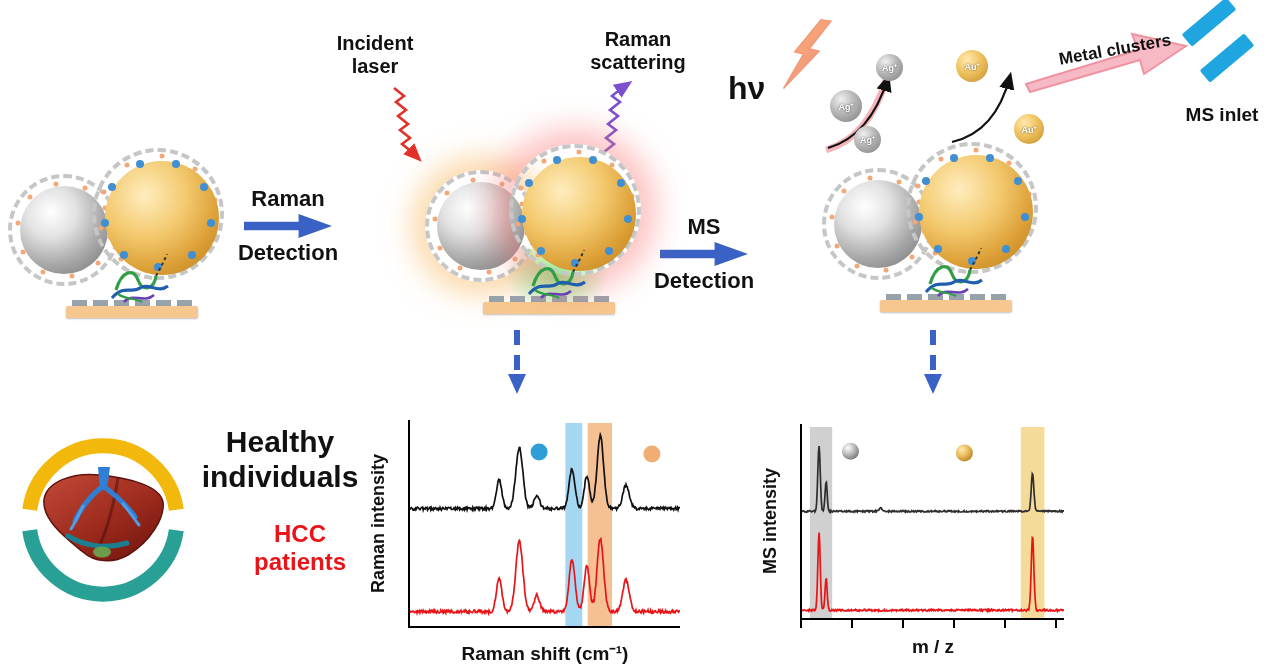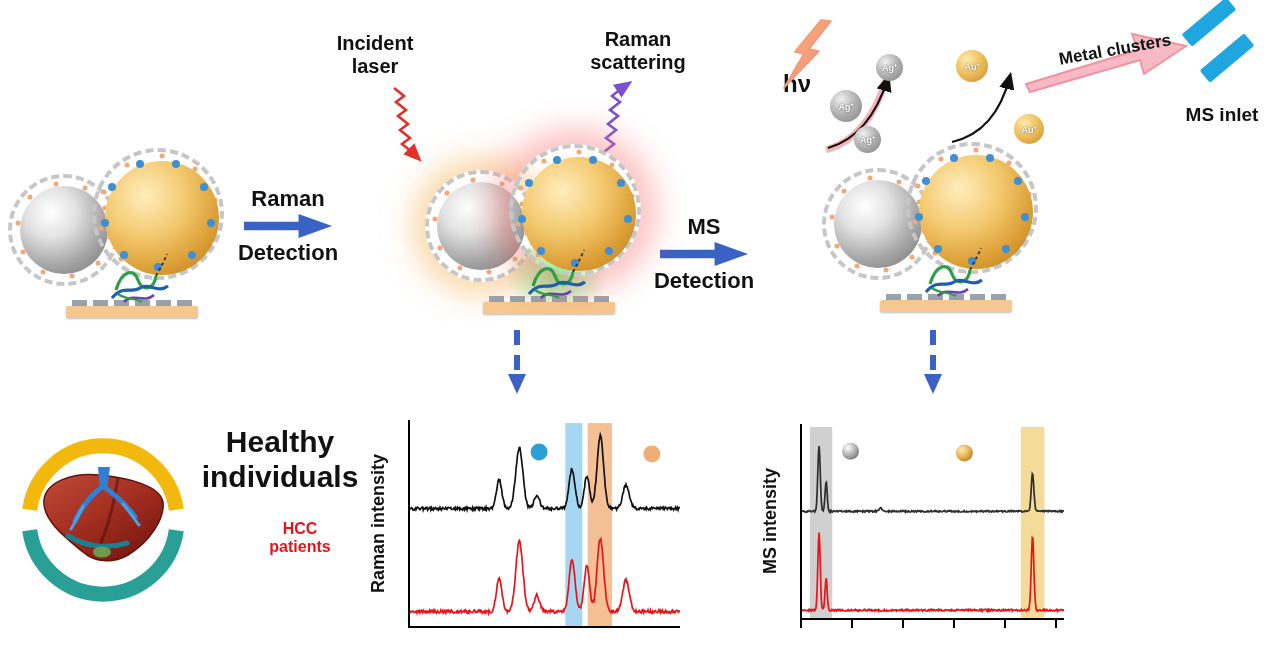--- a/index.html
+++ b/index.html
@@ -254,21 +254,21 @@
   <path d="M20,52 C28,42 40,54 50,45" stroke="#6a3fb5" fill="none" stroke-width="2.6"></path>
   <path d="M14,44 C22,50 32,48 38,52" stroke="#2f9e44" fill="none" stroke-width="2.2"></path>
 </svg>
     </div>
   <div class="substrate">
     <div class="pads"></div>
     <div class="base"></div>
   </div>
 </div>
 
-<div class="abs lbl" style="left:783px;top:70px;font-size:24px">hν</div>
+<div class="abs lbl" style="left:728px;top:70px;font-size:32px">hν</div>
 <svg class="abs" style="left:786px;top:18px;transform:rotate(8deg)" width="48" height="80">
   <defs>
       <linearGradient id="boltGrad" x1="0" y1="0" x2="1" y2="1">
     <stop offset="0" stop-color="#f8b26a"></stop>
         <stop offset="1" stop-color="#f38a8a"></stop>
       </linearGradient>
     </defs>
   <polygon points="30,0 8,36 17,37 2,74 32,32 22,31 40,0" fill="url(#boltGrad)" stroke="#ef9a7a" stroke-width="1.5"></polygon>
 </svg>
 
@@ -335,39 +335,41 @@
     <path d="M65,20 C79,30 90,41 97,51" stroke="#2f7fd6" stroke-width="5" fill="none" stroke-linecap="round"></path>
     <path d="M45,40 C41,48 38,55 33,63" stroke="#4f9de2" stroke-width="3" fill="none" stroke-linecap="round"></path>
     <path d="M85,38 C91,45 95,51 101,59" stroke="#4f9de2" stroke-width="3" fill="none" stroke-linecap="round"></path>
     <path d="M30,70 C48,81 70,83 89,77" stroke="#1c7f8f" stroke-width="5" fill="none" stroke-linecap="round"></path>
     <ellipse cx="64" cy="86" rx="9" ry="5.5" fill="#6aa84f" opacity="0.9"></ellipse>
   </g>
 </svg>
 
 <div class="abs lbl" style="left:195px;top:425px;width:170px;font-size:30px">Healthy
 individuals</div>
-<div class="abs lbl red" style="left:225px;top:520px;width:150px;font-size:16px">HCC
+<div class="abs lbl red" style="left:225px;top:520px;width:150px;font-size:24px">HCC
 patients</div>
 
 <div class="chart" style="left:408px;top:420px;width:270px;height:206px">
   <svg class="plot" viewBox="0 0 270 206" preserveAspectRatio="none">
       <rect x="155.3" y="3" width="17.0" height="203" fill="#8fcdf0" opacity="0.8"></rect>
       <rect x="177.7" y="3" width="24.3" height="203" fill="#f2b279" opacity="0.8"></rect>
       <polyline points="0.0,89.7 0.6,88.5 1.3,87.7 1.9,88.2 2.5,88.6 3.1,90.1 3.8,90.1 4.4,89.1 5.0,90.0 5.7,88.2 6.3,89.1 6.9,87.6 7.5,87.1 8.2,87.7 8.8,88.2 9.4,89.4 10.0,89.7 10.7,88.5 11.3,87.8 11.9,87.3 12.6,87.1 13.2,90.0 13.8,88.3 14.4,88.7 15.1,89.1 15.7,87.6 16.3,88.1 17.0,87.4 17.6,90.1 18.2,89.2 18.8,88.5 19.5,87.4 20.1,87.2 20.7,89.7 21.3,87.7 22.0,89.6 22.6,88.8 23.2,89.9 23.9,88.0 24.5,88.9 25.1,88.3 25.7,87.6 26.4,88.8 27.0,89.6 27.6,88.6 28.3,89.8 28.9,87.5 29.5,90.1 30.1,87.5 30.8,89.1 31.4,90.1 32.0,88.8 32.7,87.4 33.3,87.8 33.9,88.7 34.5,89.1 35.2,89.0 35.8,87.4 36.4,88.1 37.0,89.3 37.7,87.8 38.3,87.3 38.9,87.8 39.6,87.9 40.2,88.0 40.8,87.4 41.4,89.4 42.1,89.5 42.7,89.4 43.3,88.9 44.0,87.8 44.6,89.3 45.2,90.0 45.8,87.7 46.5,89.1 47.1,89.6 47.7,87.4 48.3,88.3 49.0,87.7 49.6,89.6 50.2,88.3 50.9,89.3 51.5,89.6 52.1,89.1 52.7,90.0 53.4,88.1 54.0,87.9 54.6,89.8 55.3,87.8 55.9,88.8 56.5,87.6 57.1,90.0 57.8,87.5 58.4,88.1 59.0,87.8 59.7,87.8 60.3,88.9 60.9,88.2 61.5,88.5 62.2,89.9 62.8,87.2 63.4,88.6 64.0,90.1 64.7,88.3 65.3,89.5 65.9,87.4 66.6,87.1 67.2,87.9 67.8,87.4 68.4,89.2 69.1,87.8 69.7,89.6 70.3,87.7 71.0,87.3 71.6,88.2 72.2,87.7 72.8,89.9 73.5,88.8 74.1,89.6 74.7,88.0 75.3,89.4 76.0,87.1 76.6,89.6 77.2,87.9 77.9,87.7 78.5,88.7 79.1,89.9 79.7,88.5 80.4,88.4 81.0,87.4 81.6,87.0 82.3,88.7 82.9,86.5 83.5,85.6 84.1,83.3 84.8,80.1 85.4,76.8 86.0,73.8 86.7,70.3 87.3,66.2 87.9,62.2 88.5,59.8 89.2,60.9 89.8,59.1 90.4,63.5 91.0,66.8 91.7,69.6 92.3,75.6 92.9,77.7 93.6,79.9 94.2,83.1 94.8,86.3 95.4,85.7 96.1,87.8 96.7,88.5 97.3,87.7 98.0,88.9 98.6,89.2 99.2,87.2 99.8,86.8 100.5,86.9 101.1,84.9 101.7,81.7 102.3,81.3 103.0,77.4 103.6,71.3 104.2,66.1 104.9,61.9 105.5,56.0 106.1,47.6 106.7,43.6 107.4,35.9 108.0,32.4 108.6,30.2 109.3,27.4 109.9,27.5 110.5,31.8 111.1,36.1 111.8,41.8 112.4,47.3 113.0,52.0 113.7,59.9 114.3,66.2 114.9,70.4 115.5,77.1 116.2,80.0 116.8,81.2 117.4,84.6 118.0,87.2 118.7,85.4 119.3,85.9 119.9,87.4 120.6,86.2 121.2,86.8 121.8,85.4 122.4,86.1 123.1,84.4 123.7,80.5 124.3,79.4 125.0,78.3 125.6,77.7 126.2,76.5 126.8,75.5 127.5,76.0 128.1,76.8 128.7,78.7 129.3,78.9 130.0,80.4 130.6,84.3 131.2,86.0 131.9,85.9 132.5,86.5 133.1,86.4 133.7,89.0 134.4,88.6 135.0,88.4 135.6,88.6 136.3,87.7 136.9,88.7 137.5,87.2 138.1,88.3 138.8,87.9 139.4,90.0 140.0,90.0 140.7,88.6 141.3,89.9 141.9,87.8 142.5,88.5 143.2,88.9 143.8,89.2 144.4,89.5 145.0,89.0 145.7,88.1 146.3,87.2 146.9,87.1 147.6,89.2 148.2,88.7 148.8,89.5 149.4,89.5 150.1,88.0 150.7,87.2 151.3,88.3 152.0,87.3 152.6,88.4 153.2,86.9 153.8,86.5 154.5,88.4 155.1,86.4 155.7,85.0 156.3,82.0 157.0,80.3 157.6,74.8 158.2,71.8 158.9,65.4 159.5,60.3 160.1,56.0 160.7,53.9 161.4,48.8 162.0,49.1 162.6,51.2 163.3,53.6 163.9,57.7 164.5,62.3 165.1,66.6 165.8,71.6 166.4,75.7 167.0,77.9 167.7,83.2 168.3,85.5 168.9,86.8 169.5,86.0 170.2,87.6 170.8,86.7 171.4,85.0 172.0,83.1 172.7,79.1 173.3,75.4 173.9,70.8 174.6,67.7 175.2,60.9 175.8,58.0 176.4,57.5 177.1,56.7 177.7,58.4 178.3,60.3 179.0,64.1 179.6,70.4 180.2,72.7 180.8,77.1 181.5,80.2 182.1,81.7 182.7,80.6 183.3,78.9 184.0,77.8 184.6,72.9 185.2,66.2 185.9,61.6 186.5,53.1 187.1,45.8 187.7,35.9 188.4,28.0 189.0,21.3 189.6,18.7 190.3,14.8 190.9,16.5 191.5,19.5 192.1,25.3 192.8,35.2 193.4,42.7 194.0,50.4 194.7,58.3 195.3,67.0 195.9,71.5 196.5,75.9 197.2,81.6 197.8,84.2 198.4,85.3 199.0,87.3 199.7,87.3 200.3,86.5 200.9,88.7 201.6,87.8 202.2,89.3 202.8,87.9 203.4,88.1 204.1,88.2 204.7,88.0 205.3,87.3 206.0,88.3 206.6,89.7 207.2,87.5 207.8,87.8 208.5,86.4 209.1,85.1 209.7,85.6 210.3,84.9 211.0,83.0 211.6,80.6 212.2,76.4 212.9,73.3 213.5,72.3 214.1,68.0 214.7,66.0 215.4,66.6 216.0,64.3 216.6,66.2 217.3,66.7 217.9,69.8 218.5,70.6 219.1,73.6 219.8,77.7 220.4,79.2 221.0,81.0 221.7,83.1 222.3,85.8 222.9,84.8 223.5,86.9 224.2,86.7 224.8,87.9 225.4,87.1 226.0,87.9 226.7,89.9 227.3,89.7 227.9,89.5 228.6,88.6 229.2,89.4 229.8,88.1 230.4,87.5 231.1,88.1 231.7,88.8 232.3,88.2 233.0,87.9 233.6,88.0 234.2,89.5 234.8,88.7 235.5,87.9 236.1,89.4 236.7,87.5 237.3,88.7 238.0,88.9 238.6,89.9 239.2,89.2 239.9,88.4 240.5,89.8 241.1,88.6 241.7,87.4 242.4,88.4 243.0,87.4 243.6,87.6 244.3,88.2 244.9,88.3 245.5,88.3 246.1,88.8 246.8,87.3 247.4,87.3 248.0,88.9 248.7,87.8 249.3,88.7 249.9,89.3 250.5,87.3 251.2,88.2 251.8,87.5 252.4,87.3 253.0,88.8 253.7,87.3 254.3,89.2 254.9,87.7 255.6,87.1 256.2,88.5 256.8,88.3 257.4,89.3 258.1,87.7 258.7,87.7 259.3,88.3 260.0,87.6 260.6,89.0 261.2,87.8 261.8,89.2 262.5,88.4 263.1,88.5 263.7,89.9 264.3,88.7 265.0,88.1 265.6,87.1 266.2,89.8 266.9,89.4 267.5,87.6 268.1,89.8 268.7,87.6 269.4,87.7 270.0,87.7" fill="none" stroke="#111111" stroke-width="1.7"></polyline>
       <polyline points="0.0,193.0 0.6,191.5 1.3,192.0 1.9,191.7 2.5,191.1 3.1,191.1 3.8,191.9 4.4,192.6 5.0,192.3 5.7,191.4 6.3,191.1 6.9,192.9 7.5,190.0 8.2,192.3 8.8,192.1 9.4,190.9 10.0,193.0 10.7,191.3 11.3,190.2 11.9,191.0 12.6,192.4 13.2,190.5 13.8,191.9 14.4,192.2 15.1,191.1 15.7,192.4 16.3,192.9 17.0,191.1 17.6,191.4 18.2,192.5 18.8,191.7 19.5,190.4 20.1,192.7 20.7,192.2 21.3,190.2 22.0,190.0 22.6,191.9 23.2,192.4 23.9,190.4 24.5,193.0 25.1,190.8 25.7,192.1 26.4,193.0 27.0,191.4 27.6,190.7 28.3,192.6 28.9,192.7 29.5,193.0 30.1,192.2 30.8,190.2 31.4,191.7 32.0,192.0 32.7,190.7 33.3,193.1 33.9,192.3 34.5,190.6 35.2,192.0 35.8,193.2 36.4,190.2 37.0,190.2 37.7,191.5 38.3,190.4 38.9,191.5 39.6,190.8 40.2,192.8 40.8,192.5 41.4,190.2 42.1,191.1 42.7,191.9 43.3,193.0 44.0,192.9 44.6,192.2 45.2,192.5 45.8,192.3 46.5,192.7 47.1,190.9 47.7,190.5 48.3,192.7 49.0,192.9 49.6,191.5 50.2,191.0 50.9,190.2 51.5,192.7 52.1,191.9 52.7,191.5 53.4,191.7 54.0,190.7 54.6,191.7 55.3,190.1 55.9,191.3 56.5,190.9 57.1,193.1 57.8,193.1 58.4,191.6 59.0,193.0 59.7,190.7 60.3,191.5 60.9,191.9 61.5,192.2 62.2,192.6 62.8,192.0 63.4,191.1 64.0,190.1 64.7,190.0 65.3,192.3 65.9,191.7 66.6,192.5 67.2,192.6 67.8,191.0 68.4,190.2 69.1,191.3 69.7,190.3 70.3,191.7 71.0,190.3 71.6,190.4 72.2,193.1 72.8,192.1 73.5,192.3 74.1,191.5 74.7,192.8 75.3,191.1 76.0,192.6 76.6,191.0 77.2,190.9 77.9,191.3 78.5,193.2 79.1,190.4 79.7,191.6 80.4,192.9 81.0,192.6 81.6,192.5 82.3,191.7 82.9,189.9 83.5,188.3 84.1,185.7 84.8,180.8 85.4,179.4 86.0,175.0 86.7,170.0 87.3,163.8 87.9,161.7 88.5,159.0 89.2,157.9 89.8,159.4 90.4,161.2 91.0,165.3 91.7,169.6 92.3,176.0 92.9,177.6 93.6,181.8 94.2,186.3 94.8,188.0 95.4,189.7 96.1,189.6 96.7,190.1 97.3,192.4 98.0,190.5 98.6,191.1 99.2,191.3 99.8,190.6 100.5,188.2 101.1,186.2 101.7,185.7 102.3,181.8 103.0,176.6 103.6,174.1 104.2,167.6 104.9,162.0 105.5,153.0 106.1,145.3 106.7,137.5 107.4,132.6 108.0,125.0 108.6,122.3 109.3,120.3 109.9,121.2 110.5,126.8 111.1,130.8 111.8,136.2 112.4,143.2 113.0,152.4 113.7,158.1 114.3,164.4 114.9,172.6 115.5,177.6 116.2,180.9 116.8,184.9 117.4,186.4 118.0,186.8 118.7,189.9 119.3,189.3 119.9,191.2 120.6,189.4 121.2,189.1 121.8,188.3 122.4,186.7 123.1,184.3 123.7,183.3 124.3,182.6 125.0,178.3 125.6,177.1 126.2,175.0 126.8,173.8 127.5,176.0 128.1,178.0 128.7,179.9 129.3,181.9 130.0,182.4 130.6,184.1 131.2,187.8 131.9,187.2 132.5,188.2 133.1,190.9 133.7,189.4 134.4,191.3 135.0,190.6 135.6,192.1 136.3,190.4 136.9,190.9 137.5,192.3 138.1,191.3 138.8,190.8 139.4,191.0 140.0,192.4 140.7,190.1 141.3,191.4 141.9,190.6 142.5,191.4 143.2,190.4 143.8,191.0 144.4,193.1 145.0,192.9 145.7,192.6 146.3,191.6 146.9,192.5 147.6,191.0 148.2,190.4 148.8,191.0 149.4,191.8 150.1,191.2 150.7,190.8 151.3,190.9 152.0,192.4 152.6,191.4 153.2,190.2 153.8,191.3 154.5,188.4 155.1,188.3 155.7,186.5 156.3,184.7 157.0,180.1 157.6,174.3 158.2,170.0 158.9,162.4 159.5,154.6 160.1,149.6 160.7,143.6 161.4,140.5 162.0,140.0 162.6,141.3 163.3,144.6 163.9,150.0 164.5,154.5 165.1,161.0 165.8,169.1 166.4,173.6 167.0,179.4 167.7,183.8 168.3,184.5 168.9,187.2 169.5,187.2 170.2,186.9 170.8,187.6 171.4,183.9 172.0,182.8 172.7,176.8 173.3,170.8 173.9,166.2 174.6,159.7 175.2,154.9 175.8,148.5 176.4,145.8 177.1,146.1 177.7,147.3 178.3,152.9 179.0,157.1 179.6,164.8 180.2,169.9 180.8,175.3 181.5,180.8 182.1,182.0 182.7,182.2 183.3,180.4 184.0,181.1 184.6,176.7 185.2,169.3 185.9,164.9 186.5,154.8 187.1,146.5 187.7,138.1 188.4,130.3 189.0,123.4 189.6,120.0 190.3,119.8 190.9,118.9 191.5,125.0 192.1,128.2 192.8,137.8 193.4,144.1 194.0,154.8 194.7,162.4 195.3,167.2 195.9,174.4 196.5,180.8 197.2,182.5 197.8,186.1 198.4,187.7 199.0,188.9 199.7,191.2 200.3,191.3 200.9,192.4 201.6,191.1 202.2,192.3 202.8,190.4 203.4,190.4 204.1,192.4 204.7,192.8 205.3,192.5 206.0,190.9 206.6,189.9 207.2,191.6 207.8,189.2 208.5,190.2 209.1,188.3 209.7,185.6 210.3,185.6 211.0,181.6 211.6,178.4 212.2,175.2 212.9,170.7 213.5,169.2 214.1,164.5 214.7,161.3 215.4,159.3 216.0,158.7 216.6,162.2 217.3,161.8 217.9,164.9 218.5,169.0 219.1,172.0 219.8,175.1 220.4,178.7 221.0,180.9 221.7,184.1 222.3,188.0 222.9,188.4 223.5,189.8 224.2,191.4 224.8,191.1 225.4,192.1 226.0,190.0 226.7,192.4 227.3,192.0 227.9,192.4 228.6,191.5 229.2,190.4 229.8,191.3 230.4,192.2 231.1,193.0 231.7,191.2 232.3,190.0 233.0,191.6 233.6,193.0 234.2,190.1 234.8,190.6 235.5,191.8 236.1,191.8 236.7,191.3 237.3,191.5 238.0,189.9 238.6,192.1 239.2,192.6 239.9,192.3 240.5,190.2 241.1,192.5 241.7,193.2 242.4,191.4 243.0,193.1 243.6,192.8 244.3,191.2 244.9,190.9 245.5,190.8 246.1,192.3 246.8,192.5 247.4,192.7 248.0,191.7 248.7,190.0 249.3,191.3 249.9,190.2 250.5,192.7 251.2,191.1 251.8,191.9 252.4,190.2 253.0,191.7 253.7,193.1 254.3,193.0 254.9,191.6 255.6,190.4 256.2,192.5 256.8,191.6 257.4,191.3 258.1,192.9 258.7,192.3 259.3,191.7 260.0,192.8 260.6,193.2 261.2,192.0 261.8,190.6 262.5,190.0 263.1,193.2 263.7,191.2 264.3,191.7 265.0,192.7 265.6,191.3 266.2,190.5 266.9,190.3 267.5,191.3 268.1,191.2 268.7,192.1 269.4,190.9 270.0,190.2" fill="none" stroke="#e81418" stroke-width="1.7"></polyline>
       <circle cx="129.1" cy="31.9" r="8.5" fill="#2e9fd6"></circle>
       <circle cx="241.9" cy="34.0" r="8.5" fill="#f0ae74"></circle>
     </svg>
   <div class="ylab">Raman intensity</div>
+  <div class="xlab">Raman shift (cm⁻¹)</div>
 </div>
 
 <div class="chart" style="left:800px;top:424px;width:262px;height:194px">
   <svg class="plot" viewBox="0 0 262 194" preserveAspectRatio="none">
       <rect x="7.9" y="3" width="22.3" height="191" fill="#c4c4c4" opacity="0.8"></rect>
       <rect x="218.8" y="3" width="23.6" height="191" fill="#f3d27f" opacity="0.8"></rect>
       <polyline points="0.0,87.9 0.6,87.2 1.2,86.8 1.8,87.1 2.4,87.3 3.0,88.1 3.7,88.1 4.3,87.6 4.9,88.1 5.5,87.1 6.1,87.6 6.7,86.8 7.3,86.5 7.9,86.9 8.5,87.1 9.1,87.7 9.7,87.9 10.4,87.3 11.0,86.9 11.6,86.7 12.2,86.5 12.8,87.9 13.4,86.6 14.0,84.9 14.6,79.4 15.2,66.2 15.8,47.4 16.5,28.2 17.1,22.1 17.7,30.7 18.3,49.6 18.9,67.7 19.5,79.2 20.1,85.7 20.7,86.2 21.3,86.8 21.9,83.9 22.5,78.2 23.2,67.3 23.8,59.3 24.4,58.4 25.0,65.9 25.6,76.6 26.2,83.8 26.8,86.3 27.4,87.7 28.0,86.7 28.6,88.1 29.2,86.7 29.9,87.6 30.5,88.1 31.1,87.4 31.7,86.7 32.3,86.9 32.9,87.4 33.5,87.6 34.1,87.5 34.7,86.7 35.3,87.1 35.9,87.7 36.6,86.9 37.2,86.6 37.8,86.9 38.4,86.9 39.0,87.0 39.6,86.7 40.2,87.7 40.8,87.8 41.4,87.7 42.0,87.5 42.7,86.9 43.3,87.7 43.9,88.0 44.5,86.8 45.1,87.6 45.7,87.8 46.3,86.7 46.9,87.2 47.5,86.8 48.1,87.8 48.7,87.1 49.4,87.7 50.0,87.8 50.6,87.6 51.2,88.1 51.8,87.0 52.4,87.0 53.0,87.9 53.6,86.9 54.2,87.4 54.8,86.8 55.4,88.0 56.1,86.7 56.7,87.0 57.3,86.9 57.9,86.9 58.5,87.5 59.1,87.1 59.7,87.3 60.3,88.0 60.9,86.6 61.5,87.3 62.1,88.1 62.8,87.1 63.4,87.8 64.0,86.7 64.6,86.5 65.2,87.0 65.8,86.7 66.4,87.6 67.0,86.9 67.6,87.8 68.2,86.8 68.9,86.6 69.5,87.1 70.1,86.8 70.7,88.0 71.3,87.4 71.9,87.8 72.5,87.0 73.1,87.7 73.7,86.5 74.3,87.7 74.9,86.7 75.6,86.3 76.2,86.4 76.8,86.3 77.4,84.8 78.0,84.2 78.6,83.6 79.2,83.7 79.8,85.5 80.4,85.6 81.0,86.5 81.6,86.9 82.3,86.8 82.9,87.0 83.5,87.4 84.1,87.8 84.7,87.7 85.3,87.2 85.9,87.1 86.5,88.0 87.1,86.6 87.7,87.6 88.3,87.6 89.0,87.0 89.6,88.0 90.2,87.2 90.8,86.6 91.4,87.0 92.0,87.7 92.6,86.8 93.2,87.5 93.8,87.6 94.4,87.1 95.1,87.7 95.7,87.9 96.3,87.1 96.9,87.2 97.5,87.7 98.1,87.4 98.7,86.7 99.3,87.8 99.9,87.6 100.5,86.6 101.1,86.5 101.8,87.4 102.4,87.7 103.0,86.7 103.6,88.0 104.2,86.9 104.8,87.6 105.4,88.0 106.0,87.2 106.6,86.9 107.2,87.8 107.8,87.8 108.5,88.0 109.1,87.6 109.7,86.6 110.3,87.3 110.9,87.5 111.5,86.9 112.1,88.0 112.7,87.6 113.3,86.8 113.9,87.5 114.5,88.1 115.2,86.7 115.8,86.6 116.4,87.3 117.0,86.7 117.6,87.2 118.2,86.9 118.8,87.9 119.4,87.7 120.0,86.7 120.6,87.1 121.3,87.5 121.9,88.0 122.5,87.9 123.1,87.6 123.7,87.8 124.3,87.7 124.9,87.9 125.5,87.0 126.1,86.8 126.7,87.9 127.3,87.9 128.0,87.2 128.6,87.0 129.2,86.6 129.8,87.8 130.4,87.5 131.0,87.3 131.6,87.4 132.2,86.9 132.8,87.4 133.4,86.6 134.0,87.2 134.7,87.0 135.3,88.0 135.9,88.0 136.5,87.3 137.1,88.0 137.7,86.9 138.3,87.3 138.9,87.4 139.5,87.6 140.1,87.8 140.7,87.5 141.4,87.1 142.0,86.6 142.6,86.5 143.2,87.6 143.8,87.4 144.4,87.8 145.0,87.8 145.6,87.0 146.2,86.6 146.8,87.2 147.5,86.7 148.1,87.3 148.7,86.7 149.3,86.7 149.9,88.0 150.5,87.5 151.1,87.6 151.7,87.3 152.3,87.9 152.9,87.0 153.5,87.8 154.2,87.0 154.8,87.0 155.4,87.2 156.0,88.1 156.6,86.8 157.2,87.4 157.8,88.0 158.4,88.0 159.0,88.1 159.6,88.0 160.2,87.7 160.9,87.7 161.5,87.5 162.1,86.7 162.7,87.9 163.3,88.0 163.9,88.0 164.5,87.2 165.1,88.0 165.7,87.9 166.3,87.7 166.9,87.9 167.6,87.4 168.2,87.5 168.8,87.3 169.4,88.0 170.0,86.7 170.6,86.9 171.2,87.6 171.8,87.3 172.4,87.5 173.0,87.0 173.7,86.9 174.3,88.0 174.9,87.0 175.5,87.4 176.1,87.7 176.7,87.7 177.3,87.1 177.9,86.8 178.5,87.6 179.1,87.2 179.7,86.6 180.4,87.7 181.0,87.4 181.6,88.0 182.2,87.1 182.8,87.1 183.4,86.9 184.0,87.7 184.6,86.6 185.2,87.0 185.8,86.7 186.4,86.7 187.1,88.0 187.7,87.7 188.3,87.3 188.9,87.2 189.5,87.9 190.1,87.1 190.7,86.8 191.3,87.8 191.9,87.7 192.5,87.3 193.1,87.7 193.8,87.2 194.4,86.6 195.0,87.6 195.6,87.0 196.2,87.7 196.8,87.0 197.4,87.1 198.0,87.1 198.6,87.0 199.2,86.7 199.9,87.2 200.5,88.0 201.1,87.0 201.7,87.4 202.3,87.0 202.9,86.7 203.5,87.6 204.1,88.0 204.7,88.0 205.3,87.9 205.9,87.0 206.6,86.8 207.2,87.7 207.8,86.6 208.4,86.6 209.0,87.5 209.6,86.6 210.2,87.4 210.8,86.9 211.4,87.6 212.0,86.7 212.6,87.0 213.3,87.7 213.9,87.2 214.5,86.9 215.1,87.0 215.7,87.7 216.3,86.6 216.9,87.2 217.5,86.8 218.1,87.2 218.7,86.7 219.3,87.0 220.0,88.0 220.6,87.9 221.2,87.8 221.8,87.3 222.4,87.7 223.0,87.0 223.6,86.7 224.2,87.0 224.8,87.4 225.4,87.1 226.1,86.8 226.7,86.5 227.3,86.1 227.9,82.7 228.5,76.0 229.1,67.2 229.7,55.8 230.3,49.8 230.9,50.7 231.5,59.0 232.1,69.2 232.8,77.8 233.4,84.1 234.0,86.0 234.6,86.4 235.2,87.1 235.8,86.7 236.4,86.8 237.0,87.1 237.6,87.2 238.2,87.2 238.8,87.4 239.5,86.7 240.1,86.6 240.7,87.5 241.3,86.9 241.9,87.3 242.5,87.7 243.1,86.6 243.7,87.1 244.3,86.7 244.9,86.6 245.5,87.4 246.2,86.7 246.8,87.6 247.4,86.8 248.0,86.5 248.6,87.2 249.2,87.2 249.8,87.7 250.4,86.9 251.0,86.9 251.6,87.2 252.3,86.8 252.9,87.5 253.5,86.9 254.1,87.6 254.7,87.2 255.3,87.3 255.9,88.0 256.5,87.4 257.1,87.0 257.7,86.5 258.3,88.0 259.0,87.7 259.6,86.8 260.2,87.9 260.8,86.8 261.4,86.8 262.0,86.8" fill="none" stroke="#2e2e2e" stroke-width="1.7"></polyline>
       <polyline points="0.0,187.0 0.6,186.2 1.2,186.5 1.8,186.3 2.4,185.9 3.0,186.0 3.7,186.4 4.3,186.8 4.9,186.7 5.5,186.2 6.1,186.0 6.7,187.0 7.3,185.4 7.9,186.6 8.5,186.6 9.1,185.8 9.7,187.1 10.4,186.1 11.0,185.4 11.6,185.9 12.2,186.7 12.8,185.5 13.4,185.8 14.0,183.7 14.6,176.3 15.2,162.4 15.8,140.3 16.5,117.2 17.1,108.6 17.7,119.8 18.3,142.0 18.9,163.2 19.5,178.2 20.1,184.0 20.7,184.7 21.3,184.3 21.9,182.6 22.5,175.9 23.2,164.0 23.8,156.1 24.4,154.3 25.0,163.6 25.6,175.2 26.2,181.7 26.8,184.6 27.4,186.6 28.0,186.9 28.6,187.1 29.2,186.6 29.9,185.5 30.5,186.3 31.1,186.5 31.7,185.8 32.3,187.1 32.9,186.6 33.5,185.7 34.1,186.5 34.7,187.1 35.3,185.5 35.9,185.4 36.6,186.2 37.2,185.5 37.8,186.2 38.4,185.8 39.0,186.9 39.6,186.7 40.2,185.5 40.8,186.0 41.4,186.4 42.0,187.0 42.7,187.0 43.3,186.6 43.9,186.8 44.5,186.7 45.1,186.9 45.7,185.9 46.3,185.6 46.9,186.9 47.5,187.0 48.1,186.2 48.7,185.9 49.4,185.5 50.0,186.9 50.6,186.4 51.2,186.2 51.8,186.3 52.4,185.8 53.0,186.3 53.6,185.4 54.2,186.1 54.8,185.8 55.4,187.1 56.1,187.1 56.7,186.3 57.3,187.0 57.9,185.8 58.5,186.2 59.1,186.4 59.7,186.6 60.3,186.8 60.9,186.5 61.5,186.0 62.1,185.4 62.8,185.3 63.4,186.6 64.0,186.3 64.6,186.8 65.2,186.8 65.8,185.9 66.4,185.4 67.0,186.1 67.6,185.5 68.2,186.3 68.9,185.5 69.5,185.5 70.1,187.1 70.7,186.5 71.3,186.6 71.9,186.2 72.5,187.0 73.1,185.9 73.7,186.8 74.3,185.9 74.9,185.9 75.6,186.1 76.2,187.2 76.8,185.6 77.4,186.3 78.0,187.1 78.6,187.0 79.2,187.2 79.8,187.1 80.4,186.7 81.0,186.7 81.6,186.5 82.3,185.5 82.9,187.0 83.5,187.1 84.1,187.0 84.7,186.1 85.3,187.1 85.9,187.0 86.5,186.8 87.1,187.0 87.7,186.4 88.3,186.4 89.0,186.3 89.6,187.1 90.2,185.5 90.8,185.7 91.4,186.6 92.0,186.3 92.6,186.4 93.2,185.8 93.8,185.8 94.4,187.0 95.1,185.9 95.7,186.4 96.3,186.7 96.9,186.7 97.5,186.0 98.1,185.7 98.7,186.6 99.3,186.1 99.9,185.4 100.5,186.7 101.1,186.4 101.8,187.0 102.4,186.1 103.0,186.0 103.6,185.7 104.2,186.7 104.8,185.4 105.4,185.9 106.0,185.5 106.6,185.6 107.2,187.1 107.8,186.7 108.5,186.2 109.1,186.1 109.7,187.0 110.3,186.0 110.9,185.6 111.5,186.8 112.1,186.7 112.7,186.2 113.3,186.7 113.9,186.2 114.5,185.4 115.2,186.5 115.8,185.8 116.4,186.8 117.0,185.8 117.6,186.0 118.2,186.0 118.8,185.9 119.4,185.5 120.0,186.2 120.6,187.1 121.3,185.9 121.9,186.3 122.5,185.9 123.1,185.5 123.7,186.6 124.3,187.0 124.9,187.1 125.5,187.0 126.1,185.9 126.7,185.6 127.3,186.7 128.0,185.5 128.6,185.4 129.2,186.5 129.8,185.4 130.4,186.3 131.0,185.8 131.6,186.6 132.2,185.6 132.8,185.9 133.4,186.7 134.0,186.1 134.7,185.8 135.3,185.9 135.9,186.7 136.5,185.4 137.1,186.2 137.7,185.7 138.3,186.2 138.9,185.6 139.5,185.9 140.1,187.1 140.7,187.0 141.4,186.8 142.0,186.3 142.6,186.8 143.2,185.9 143.8,185.6 144.4,185.9 145.0,186.4 145.6,186.0 146.2,185.8 146.8,185.9 147.5,186.8 148.1,186.3 148.7,185.8 149.3,186.8 149.9,185.6 150.5,186.3 151.1,186.4 151.7,187.1 152.3,186.6 152.9,186.2 153.5,187.0 154.2,186.3 154.8,185.5 155.4,186.1 156.0,185.5 156.6,185.6 157.2,186.0 157.8,186.1 158.4,186.1 159.0,186.4 159.6,185.5 160.2,185.5 160.9,186.4 161.5,185.8 162.1,186.3 162.7,186.7 163.3,185.5 163.9,186.0 164.5,185.6 165.1,185.5 165.7,186.4 166.3,185.5 166.9,186.6 167.6,185.7 168.2,185.3 168.8,186.2 169.4,186.1 170.0,186.7 170.6,185.7 171.2,185.7 171.8,186.1 172.4,185.6 173.0,186.5 173.7,185.8 174.3,186.6 174.9,186.1 175.5,186.2 176.1,187.0 176.7,186.3 177.3,185.9 177.9,185.3 178.5,187.0 179.1,186.8 179.7,185.6 180.4,187.0 181.0,185.6 181.6,185.7 182.2,185.7 182.8,185.6 183.4,185.3 184.0,185.7 184.6,186.6 185.2,185.6 185.8,187.1 186.4,185.6 187.1,186.9 187.7,185.8 188.3,187.0 188.9,186.7 189.5,185.3 190.1,185.9 190.7,186.8 191.3,185.6 191.9,186.1 192.5,185.9 193.1,185.8 193.8,186.7 194.4,186.5 195.0,186.9 195.6,186.1 196.2,186.7 196.8,185.6 197.4,185.6 198.0,186.7 198.6,187.0 199.2,186.9 199.9,186.0 200.5,185.6 201.1,186.7 201.7,185.6 202.3,186.6 202.9,186.2 203.5,185.5 204.1,186.7 204.7,185.9 205.3,185.9 205.9,186.0 206.6,185.5 207.2,186.7 207.8,185.9 208.4,185.5 209.0,185.4 209.6,185.3 210.2,187.0 210.8,185.8 211.4,186.1 212.0,186.6 212.6,186.3 213.3,185.9 213.9,186.0 214.5,185.5 215.1,185.9 215.7,186.9 216.3,186.3 216.9,186.4 217.5,186.9 218.1,186.4 218.7,186.8 219.3,185.5 220.0,186.8 220.6,186.5 221.2,186.7 221.8,186.2 222.4,185.6 223.0,186.1 223.6,186.6 224.2,187.1 224.8,186.0 225.4,185.3 226.1,186.0 226.7,186.2 227.3,182.2 227.9,176.6 228.5,165.3 229.1,146.8 229.7,126.5 230.3,113.7 230.9,114.4 231.5,130.6 232.1,151.3 232.8,168.5 233.4,178.0 234.0,184.3 234.6,186.5 235.2,186.0 235.8,187.1 236.4,186.9 237.0,186.0 237.6,185.8 238.2,185.8 238.8,186.6 239.5,186.7 240.1,186.9 240.7,186.3 241.3,185.4 241.9,186.1 242.5,185.4 243.1,186.9 243.7,186.0 244.3,186.4 244.9,185.5 245.5,186.3 246.2,187.1 246.8,187.0 247.4,186.2 248.0,185.6 248.6,186.8 249.2,186.2 249.8,186.1 250.4,187.0 251.0,186.7 251.6,186.3 252.3,186.9 252.9,187.1 253.5,186.5 254.1,185.7 254.7,185.3 255.3,187.2 255.9,186.0 256.5,186.3 257.1,186.8 257.7,186.1 258.3,185.6 259.0,185.5 259.6,186.1 260.2,186.0 260.8,186.5 261.4,185.9 262.0,185.5" fill="none" stroke="#e81418" stroke-width="1.7"></polyline>
       <circle cx="48.5" cy="27.2" r="8.5" fill="url(#silverGrad)"></circle>
       <circle cx="162.4" cy="29.1" r="8.5" fill="url(#goldGrad)"></circle>
     </svg>
   <div class="ticks"></div>
   <div class="ylab">MS intensity</div>
+  <div class="xlab">m / z</div>
 </div>
 
 </body></html>

